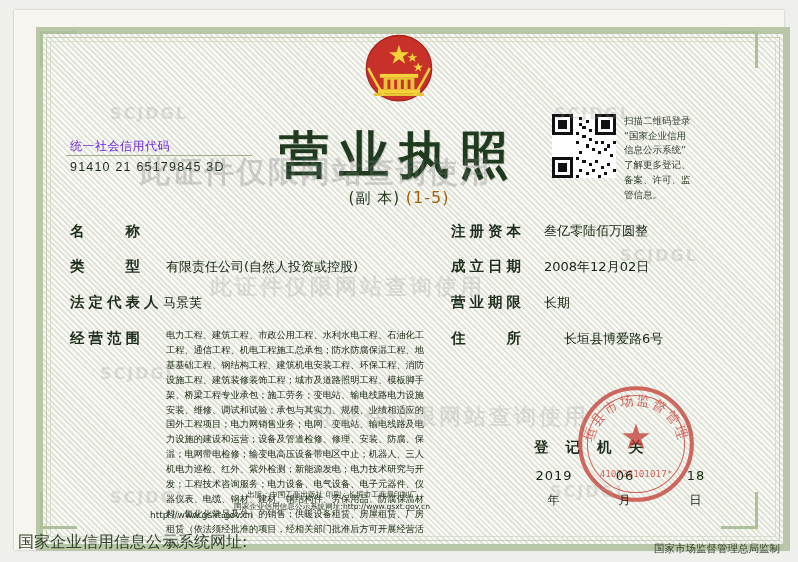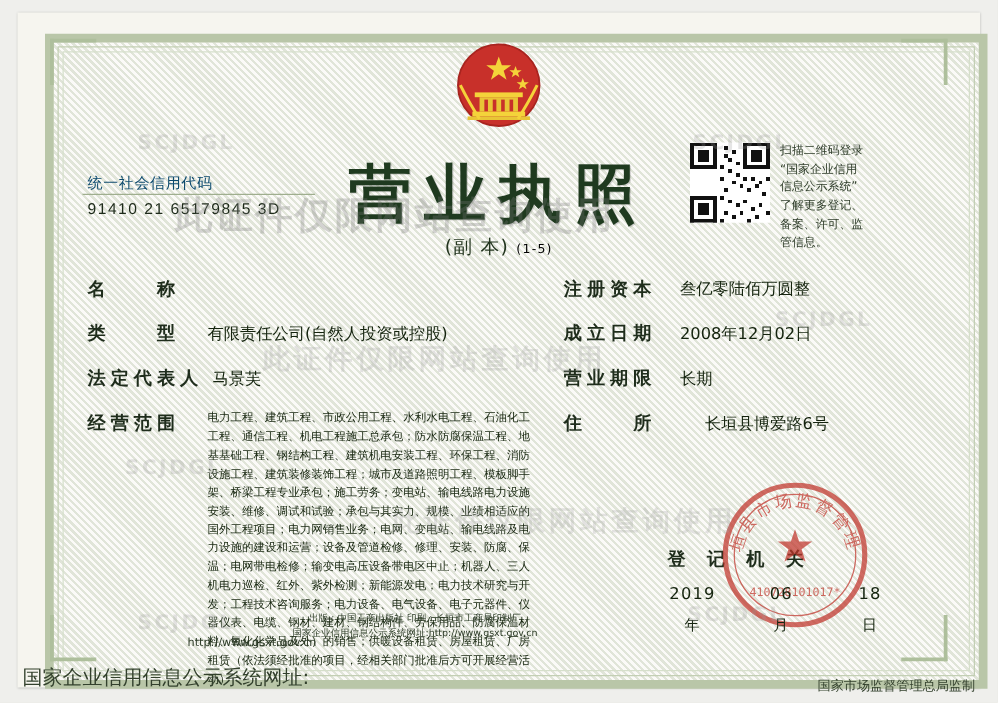--- a/index.html
+++ b/index.html
@@ -94,30 +94,30 @@
   .subtitle {
     position: absolute;
     left: 0; right: 0;
     top: 178px;
     text-align: center;
     font-size: 15px;
     color: #23351f;
     letter-spacing: 1px;
   }
   .subtitle .small {
-    font-size: 10px;
-    color: #000000;
+    font-size: 16px;
+    color: #a16207;
   }
   
   .code-label {
     position: absolute;
     left: 56px;
     top: 128px;
     font-size: 12px;
-    color: #0c4a6e;
+    color: #6d28d9;
     letter-spacing: .5px;
   }
   .code-value {
     position: absolute;
     left: 56px;
     top: 150px;
     font-family: Liberation Sans, sans-serif;
     font-size: 12.5px;
     color: #1d2a1a;
     letter-spacing: 1.2px;
@@ -369,21 +369,21 @@
 了解更多登记、
 备案、许可、监
 管信息。</div>
 
     <div class="field-label" style="left:56px; top:212px;">名　　称</div>
 
     <div class="field-label" style="left:56px; top:247px;">类　　型</div>
     <div class="field-value" style="left:152px; top:248px;">有限责任公司(自然人投资或控股)</div>
 
     <div class="field-label" style="left:56px; top:283px;">法定代表人</div>
-    <div class="field-value" style="left:156px; top:284px;">马景芙</div>
+    <div class="field-value" style="left:136px; top:284px;padding-left:13px;">马景芙</div>
 
     <div class="field-label" style="left:56px; top:319px;">经营范围</div>
     <div class="scope-text">电力工程、建筑工程、市政公用工程、水利水电工程、石油化工工程、通信工程、机电工程施工总承包；防水防腐保温工程、地基基础工程、钢结构工程、建筑机电安装工程、环保工程、消防设施工程、建筑装修装饰工程；城市及道路照明工程、模板脚手架、桥梁工程专业承包；施工劳务；变电站、输电线路电力设施安装、维修、调试和试验；承包与其实力、规模、业绩相适应的国外工程项目；电力网销售业务；电网、变电站、输电线路及电力设施的建设和运营；设备及管道检修、修理、安装、防腐、保温；电网带电检修；输变电高压设备带电区中止；机器人、三人机电力巡检、红外、紫外检测；新能源发电；电力技术研究与开发；工程技术咨询服务；电力设备、电气设备、电子元器件、仪器仪表、电缆、钢材、建材、钢结构件、劳保用品、防腐保温材料、氧化化学品及外）的销售；供暖设备租赁、房屋租赁、厂房租赁（依法须经批准的项目，经相关部门批准后方可开展经营活动）</div>
 
     <div class="field-label" style="left:437px; top:212px;">注册资本</div>
     <div class="field-value" style="left:530px; top:212px;">叁亿零陆佰万圆整</div>
 
     <div class="field-label" style="left:437px; top:247px;">成立日期</div>
     <div class="field-value" style="left:530px; top:248px;">2008年12月02日</div>
 

